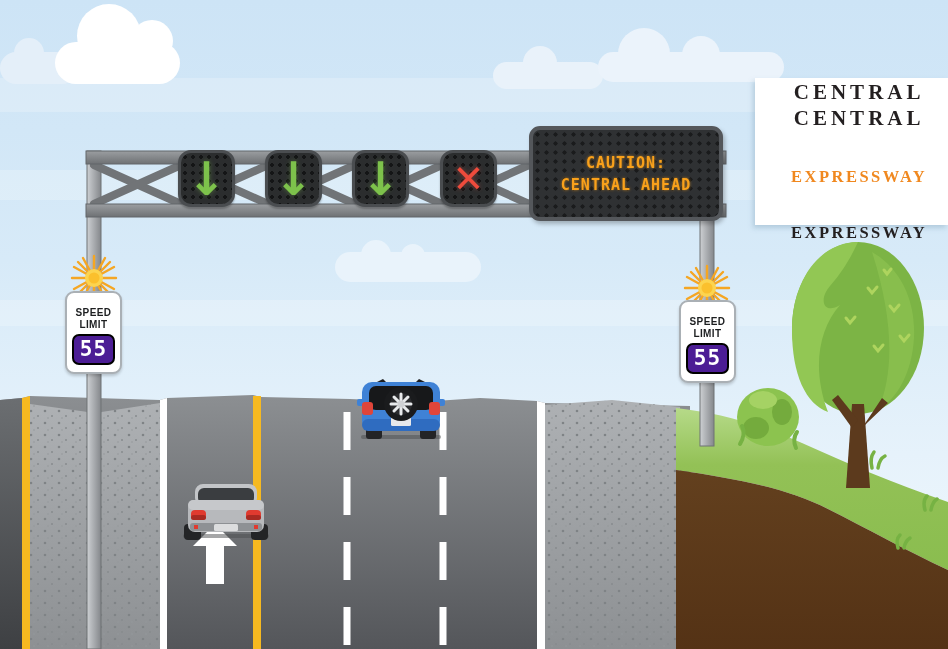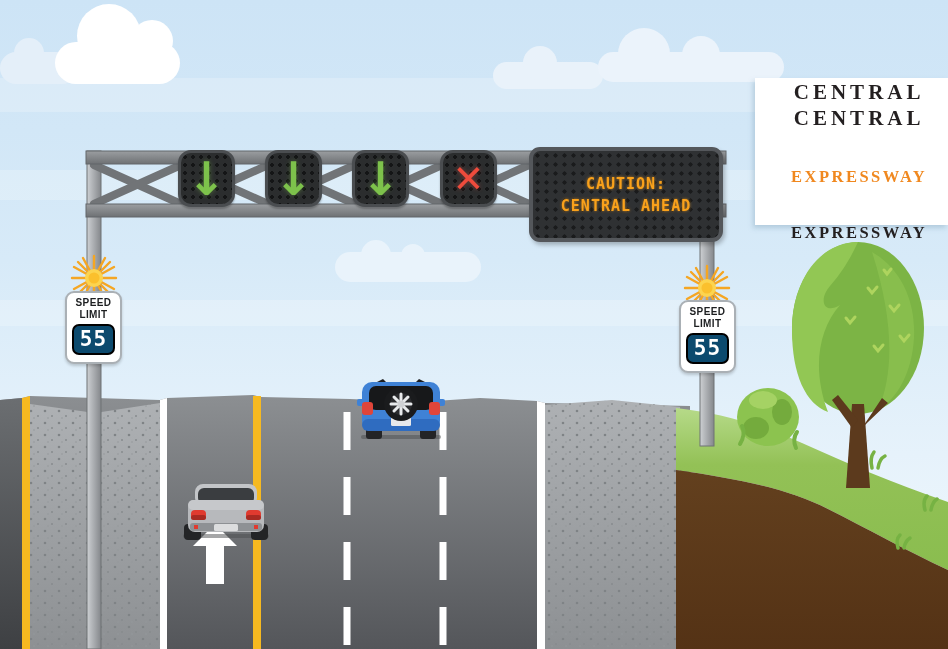--- a/index.html
+++ b/index.html
@@ -38,30 +38,30 @@
   .glyph{display:flex;align-items:center;justify-content:center;width:100%;height:100%;
          font-family:"DejaVu Sans",sans-serif;font-weight:700;font-size:46px;line-height:1;}
   .glyph[data-state="open"]{color:#7dc24b;text-shadow:0 0 5px rgba(125,194,75,.45);}
   .glyph[data-state="closed"]{color:#ee4b3c;font-size:38px;text-shadow:0 0 5px rgba(238,75,60,.45);}
 
   
   .board{position:absolute;left:529px;top:126px;width:194px;height:95px;box-sizing:border-box;
          background-color:#2f3133;background-image:radial-gradient(#1a1b1c 1.9px,transparent 2.3px);
          background-size:9px 9px;border:4px solid #54575b;border-radius:11px;
          box-shadow:2px 3px 4px rgba(0,0,0,.25);
-         display:flex;flex-direction:column;align-items:center;justify-content:center;gap:4px;margin-top:21px;}
+         display:flex;flex-direction:column;align-items:center;justify-content:center;gap:4px;}
   .board-line{font-family:"DejaVu Sans Mono",monospace;font-weight:700;font-size:15px;
               letter-spacing:1px;color:#f9a11b;text-shadow:0 0 3px rgba(249,161,27,.7);white-space:nowrap;}
 
   
   .speed-sign{position:absolute;width:57px;box-sizing:border-box;background:#ffffff;
-              border:2px solid #aab0b5;border-radius:9px;padding:4px 3px 7px;text-align:center;
+              border:2px solid #aab0b5;border-radius:9px;padding:14px 3px 7px;text-align:center;
               box-shadow:0 2px 3px rgba(0,0,0,.18);}
   .ss-label{font-size:10px;font-weight:800;letter-spacing:.4px;color:#1d1f21;line-height:1.15;}
-  .ss-box{margin:4px auto 0;width:43px;height:31px;background:#0c4a6e;border:2px solid #000;
+  .ss-box{margin:4px auto 0;width:43px;height:31px;background:#4c1d95;border:2px solid #000;
           border-radius:7px;box-sizing:border-box;display:flex;align-items:center;justify-content:center;}
   .ss-value{font-family:"DejaVu Sans Mono",monospace;font-weight:700;font-size:21px;
             letter-spacing:1px;color:#ffffff;line-height:1;}
 
   .beacon{position:absolute;}
 
   
   .logo{position:absolute;left:755px;top:78px;width:193px;height:147px;background:#ffffff;
         box-shadow:-2px 3px 5px rgba(110,145,170,.35);
         display:flex;justify-content:space-between;}

